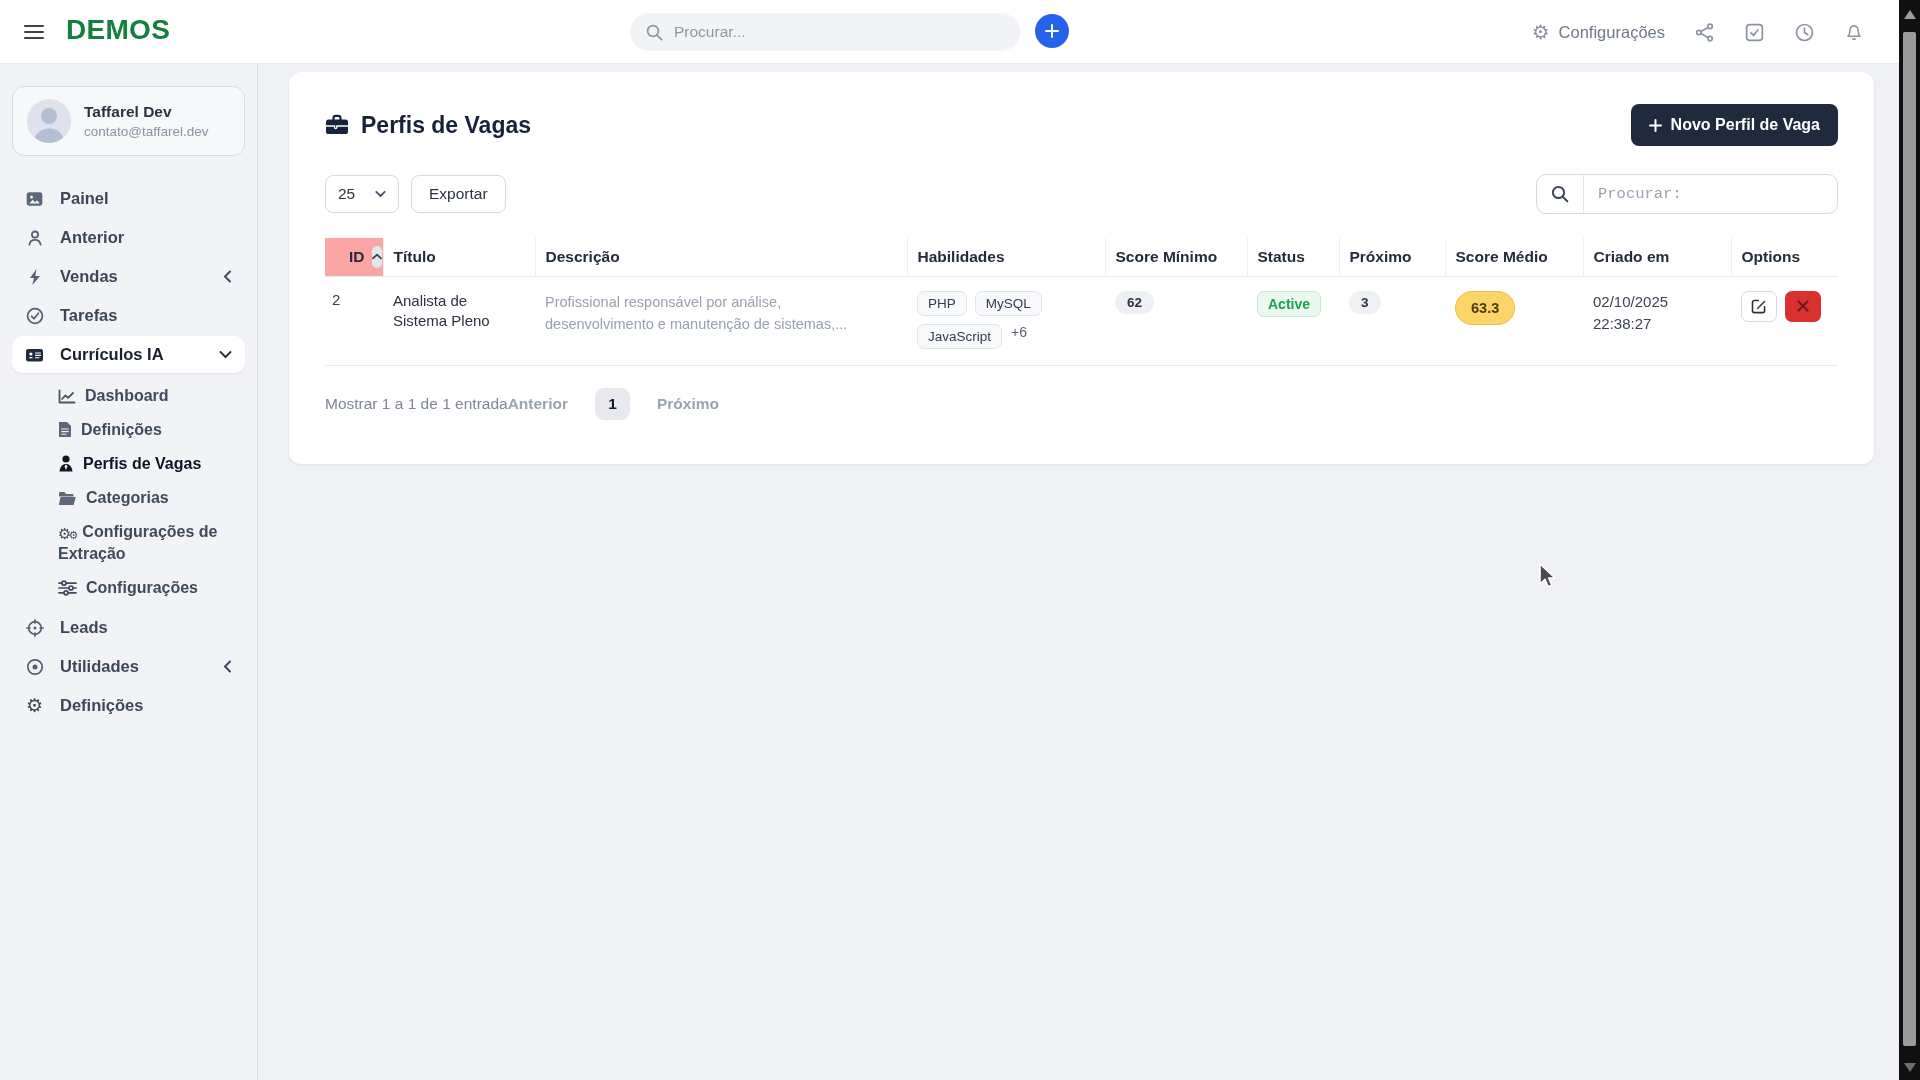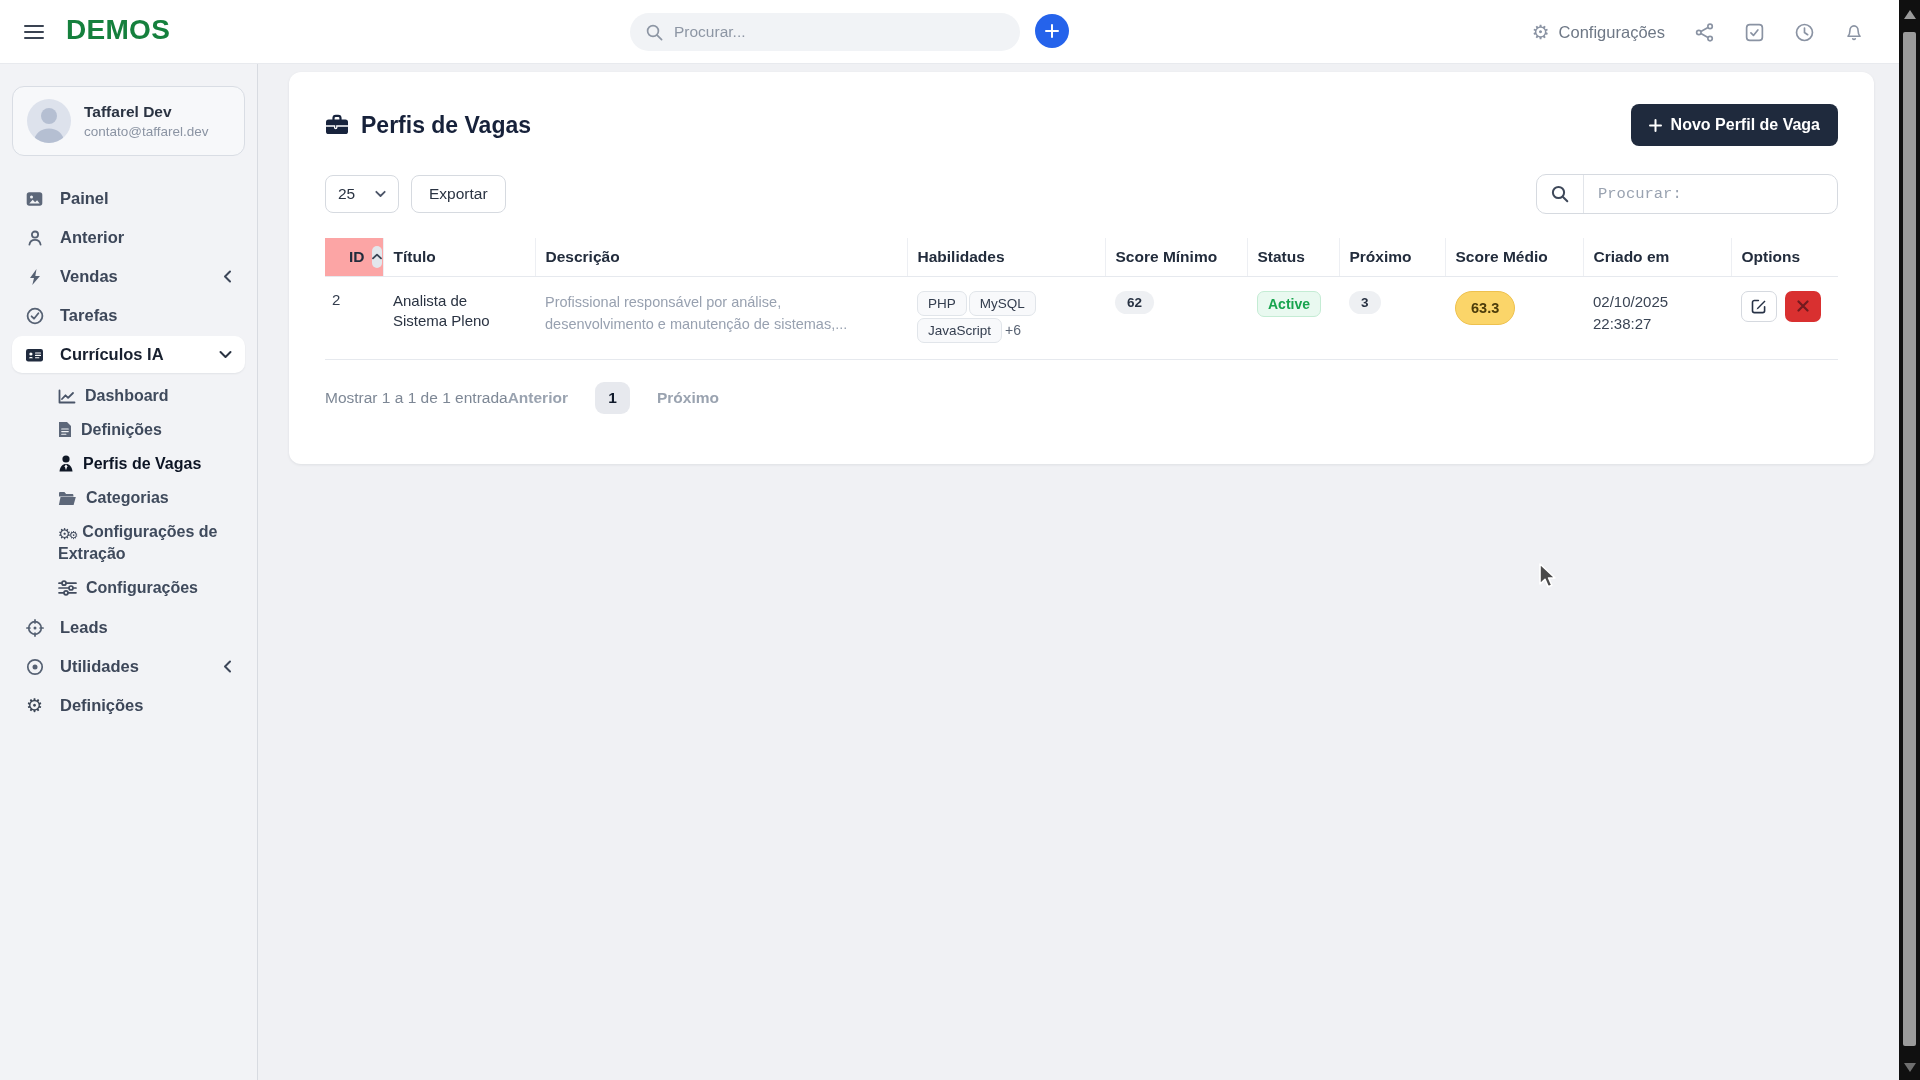--- a/index.html
+++ b/index.html
@@ -73,21 +73,21 @@
   th{height:38px;text-align:left;font-size:15.5px;font-weight:700;color:#222c3c;padding:4px 10px;
     border-bottom:1px solid #e6e9ee;border-left:1px solid #edeff3;white-space:nowrap;overflow:hidden}
   th:first-child{border-left:none;background:#fca5a5;padding-left:24px}
   td{padding:14px 10px 16px;vertical-align:top;border-bottom:1px solid #e6e9ee;font-size:15px;color:#333d4e}
   td:first-child{padding-left:7px}
   .th-id{display:flex;align-items:center;gap:7px}
   .sort-chip{width:22px;height:22px;border-radius:6px;background:#e3e7ec;display:flex;align-items:center;
     justify-content:center;cursor:pointer}
   .cell-title{color:#2a3342;font-weight:500;line-height:1.35}
   .cell-desc{color:#98a1b0;font-size:14.5px;line-height:1.55}
-  .skills{display:flex;flex-wrap:wrap;gap:2px;align-items:center;max-width:150px}
+  .skills{display:flex;flex-wrap:wrap;gap:8px;max-width:150px}
   .badge-skill{background:#f8f9fb;border:1px solid #e1e5ea;border-radius:7px;padding:4px 10px;
     font-size:13.5px;color:#333d4e}
   .skills-more{color:#5b6575;font-size:14px;padding-left:1px}
   .pill{display:inline-block;background:#eef0f3;border-radius:999px;padding:4px 12px;font-size:13.5px;
     font-weight:600;color:#273142}
   .badge-active{display:inline-block;background:#e9f9f0;border:1px solid #c4ecd4;border-radius:7px;
     padding:4px 10px;font-size:14px;font-weight:600;color:#18a44e}
   .badge-score{display:inline-block;background:#fbd569;border:1px solid #eec14e;border-radius:999px;
     padding:8px 15px;font-size:14.5px;font-weight:700;color:#4c3c0a}
   .cell-date{line-height:1.5;color:#3a4454}

